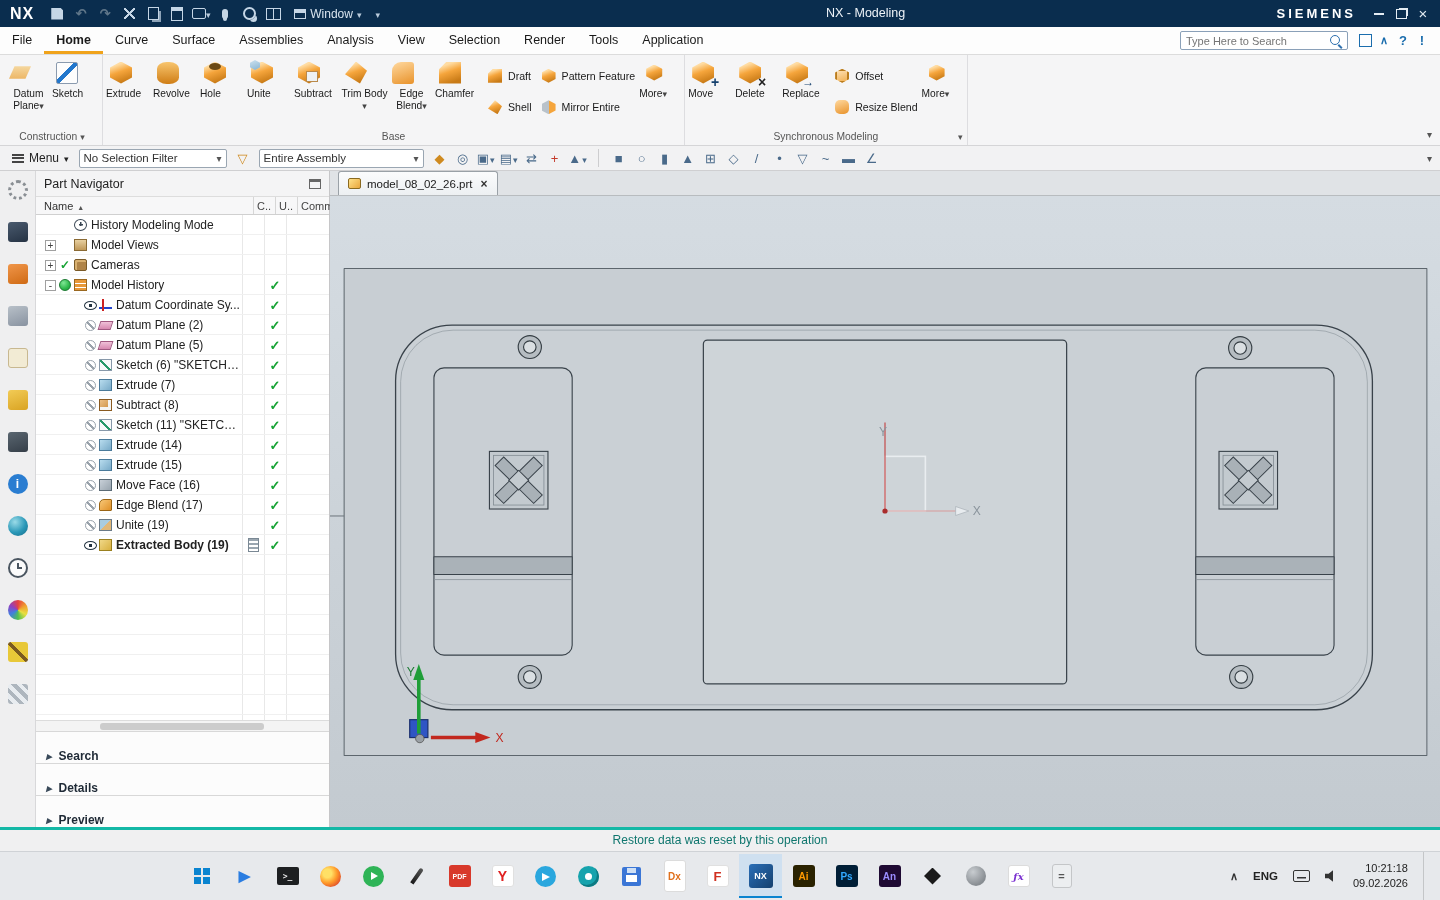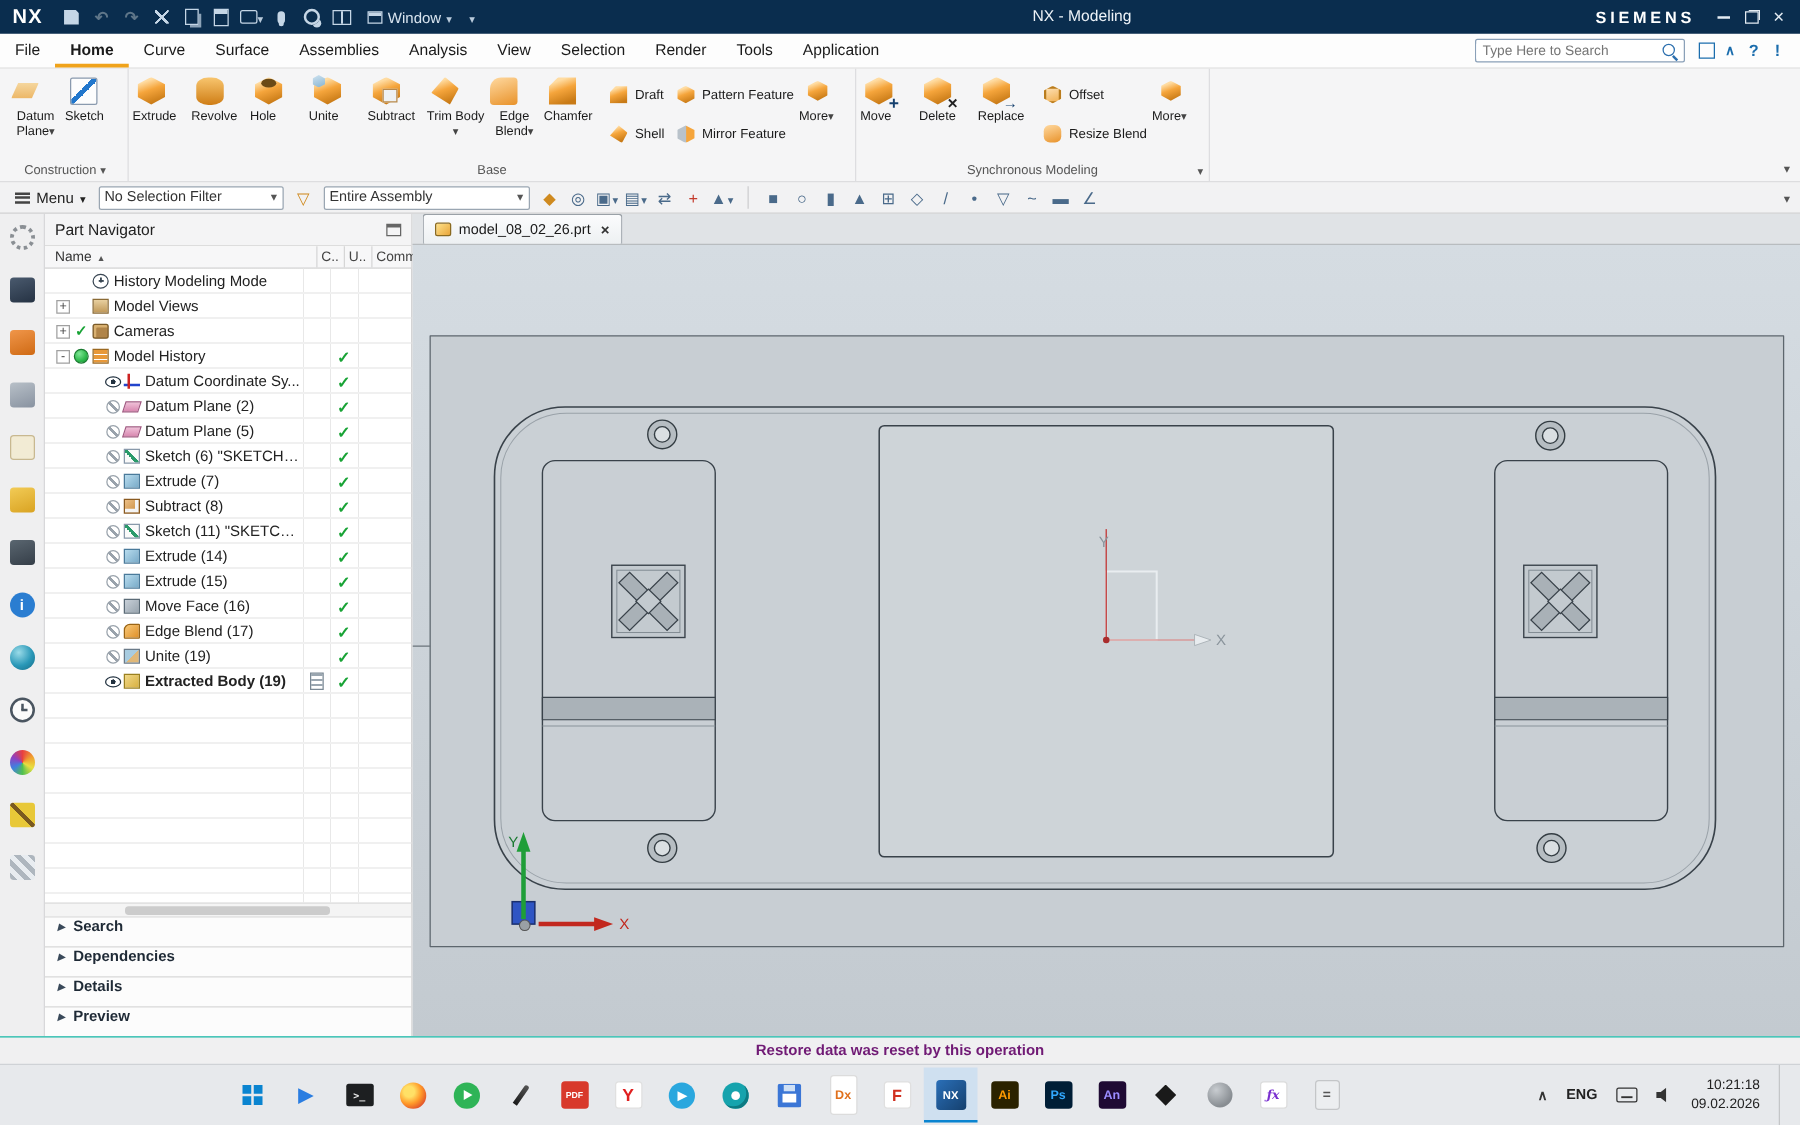--- a/index.html
+++ b/index.html
@@ -169,36 +169,36 @@
 .tlabel{flex:1;overflow:hidden;white-space:nowrap;text-overflow:ellipsis;padding-right:2px}
 .tc{height:20px;display:flex;align-items:center;justify-content:center}
 .tc.c1{width:22px;flex:0 0 22px}
 .tc.c2{width:22px;flex:0 0 22px}
 .tc.c3{width:43px;flex:0 0 43px}
 .trow[data-check="true"] .c2::before{content:"✓";color:#18a335;font-weight:bold;font-size:13px}
 .trow[data-extra="true"] .c1::before{content:"";width:9px;height:12px;border:1px solid #7a8894;background:repeating-linear-gradient(to bottom,#9aa6b0 0 2px,#fff 2px 4px)}
 .hscroll{flex:0 0 11px;border-top:1px solid #dcdcdc;background:#f4f4f4;position:relative}
 .hthumb{position:absolute;left:64px;top:2px;width:164px;height:7px;background:#cccccc;border-radius:3px}
 .sects{flex:0 0 96px;display:flex;flex-direction:column}
-.sect{flex:1;display:flex;align-items:flex-start;gap:7px;padding-left:10px;border-top:1px solid #d8d8d8;background:#fcfcfc;font-size:12px;font-weight:bold;color:#1f2a36}
+.sect{flex:1;display:flex;align-items:flex-end;gap:7px;padding-left:10px;border-top:1px solid #d8d8d8;background:#fcfcfc;font-size:12px;font-weight:bold;color:#1f2a36}
 .sarr::before{content:"▸";color:#3a4a5a;font-size:11px}
 
 
 .viewport{flex:1;display:flex;flex-direction:column;min-width:0}
 .dtabs{flex:0 0 25px;background:#e0e3e6;border-bottom:1px solid #b8bcbf;display:flex;align-items:flex-end;padding-left:8px}
 .dtab{height:24px;background:linear-gradient(#fbfcfd,#edf0f2);border:1px solid #9aa1a7;border-bottom:none;display:flex;align-items:center;gap:6px;padding:0 9px;border-radius:3px 3px 0 0;font-size:11.5px;color:#1a1a1a}
 .part-ico{width:13px;height:11px;background:linear-gradient(135deg,#ffe28a,#e8a63c);border:1px solid #8a6a20;border-radius:2px}
 .tclose{color:#333;font-weight:bold;font-size:12px;margin-left:2px}
 .gfx{flex:1;min-height:0}
 .gfx svg{display:block;width:100%;height:100%}
 svg text{font-family:"Liberation Sans",sans-serif}
 .axlbl{fill:#8a949c;font-size:12px}
 
 
-.statusbar{flex:0 0 22px;background:#f0f0f1;border-top:1px solid #14b8a6;text-align:center;line-height:21px;font-weight:bold;font-size:12px;color:#701a75}
+.statusbar{flex:0 0 22px;background:#f0f0f1;border-top:3px solid #14b8a6;text-align:center;line-height:21px;font-weight:normal;font-size:12px;color:#0f766e}
 
 
 .taskbar{flex:0 0 48px;background:#e7e9ec;border-top:1px solid #cfd2d6;display:flex;align-items:center}
 .apps{display:flex;margin-left:180px}
 .tba{width:43px;height:44px;display:flex;align-items:center;justify-content:center;position:relative}
 .tba[data-active="true"]{background:#cfe0f0;box-shadow:inset 0 -2px 0 #0a84d0}
 .tbg{display:flex;align-items:center;justify-content:center;font-weight:bold}
 .tba[data-k="start"]::before{content:"";width:16px;height:16px;background:linear-gradient(#0a84d0,#0a84d0) 0 0/7px 7px,linear-gradient(#0a84d0,#0a84d0) 9px 0/7px 7px,linear-gradient(#0a84d0,#0a84d0) 0 9px/7px 7px,linear-gradient(#0a84d0,#0a84d0) 9px 9px/7px 7px;background-repeat:no-repeat}
 .tba[data-k="glyphblue"] .tbg{color:#2a7de1;font-size:15px}
 .tba[data-k="term"] .tbg{width:22px;height:18px;background:#1d1f21;color:#e8e8e8;font-size:8px;border-radius:2px;font-family:"DejaVu Sans Mono",monospace}
@@ -409,21 +409,21 @@
             <div class="rsm" data-icon="pattern" title="Pattern Feature">
   <span class="ric">
                 <i class="cub"></i>
               </span>
   <span>Pattern Feature</span>
 </div>
             <div class="rsm" data-icon="mirror" title="Mirror Feature">
   <span class="ric">
                 <i class="cub"></i>
               </span>
-  <span>Mirror Feature</span>
+  <span>Mirror Entire</span>
 </div>
           </div>
         <div class="rbig narrow" data-icon="more">
           <span class="ric">
               <i class="cub"></i>
             </span>
           <span class="rtxt"><span>More</span><i class="dr on"></i></span>
         </div>
       </div>
       <div class="rglabel">
@@ -754,24 +754,20 @@
   <span class="tc c3"></span>
 </div>
         </div>
       <div class="hscroll">
           <span class="hthumb"></span>
         </div>
       <div class="sects">
           <div class="sect" title="Search">
   <i class="sarr"></i>
   <span>Search</span>
-</div>
-          <div class="sect" title="Dependencies">
-  <i class="sarr"></i>
-  <span>Dependencies</span>
 </div>
           <div class="sect" title="Details">
   <i class="sarr"></i>
   <span>Details</span>
 </div>
           <div class="sect" title="Preview">
   <i class="sarr"></i>
   <span>Preview</span>
 </div>
         </div>

